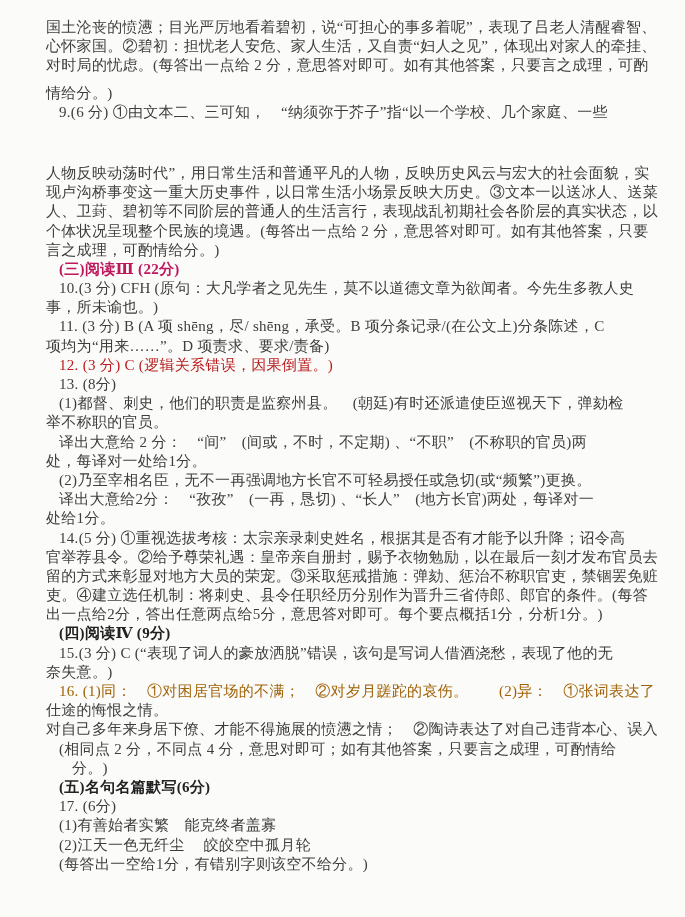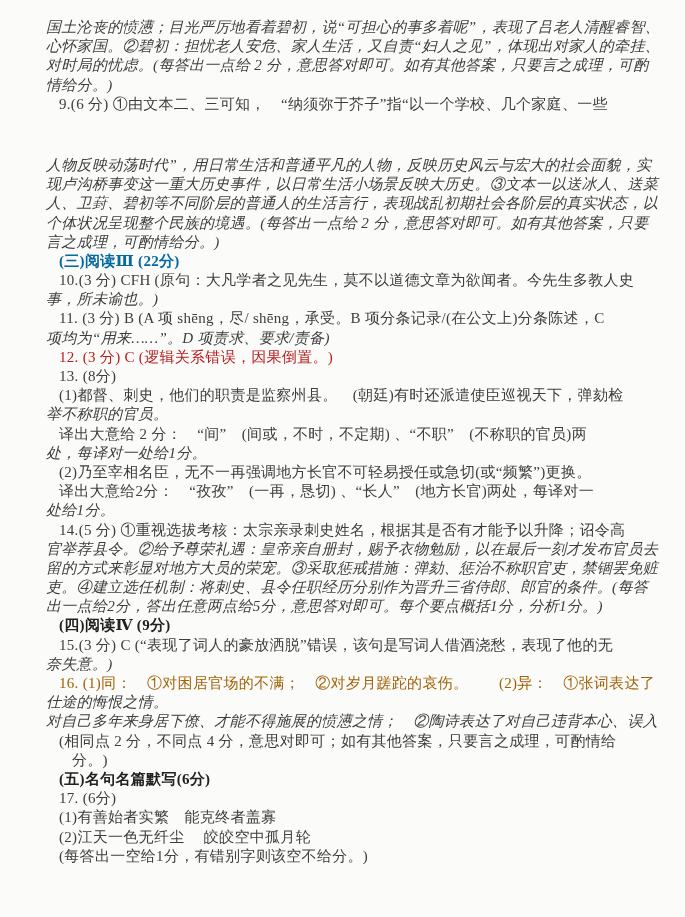--- a/index.html
+++ b/index.html
@@ -27,40 +27,40 @@
     height: 19.2px;
     letter-spacing: 0.3px;
     color: #3d3d3d;
     white-space: nowrap;
     overflow: visible;
   }
   .line.bold {
     font-weight: bold;
     color: #222222;
   }
-  .ind0 { padding-left: 0; font-style: italic; }
+  .ind0 { padding-left: 0; }
   .ind1 { padding-left: 13px; }
   .ind2 { padding-left: 26px; }
 </style>
 </head>
 <body>
 
 <div class="page" style="background: rgb(251, 251, 250);">
   <div class="sheet">
       <div class="line ind0" style="color: rgb(61, 61, 61);">国土沦丧的愤懑；目光严厉地看着碧初，说“可担心的事多着呢”，表现了吕老人清醒睿智、</div>
       <div class="line ind0" style="color: rgb(61, 61, 61);">心怀家国。②碧初：担忧老人安危、家人生活，又自责“妇人之见”，体现出对家人的牵挂、</div>
       <div class="line ind0" style="color: rgb(61, 61, 61);">对时局的忧虑。(每答出一点给 2 分，意思答对即可。如有其他答案，只要言之成理，可酌</div>
-      <div class="line ind0" style="color: rgb(61, 61, 61);">情给分。)</div>
+      <div class="line ind0" style="color: rgb(61, 61, 61); margin-top: 8px;">情给分。)</div>
       <div class="line ind1" style="color: rgb(61, 61, 61);">9.(6 分) ①由文本二、三可知，　“纳须弥于芥子”指“以一个学校、几个家庭、一些</div>
       <div class="line ind0" style="color: rgb(61, 61, 61); margin-top: 42px;">人物反映动荡时代”，用日常生活和普通平凡的人物，反映历史风云与宏大的社会面貌，实</div>
       <div class="line ind0" style="color: rgb(61, 61, 61);">现卢沟桥事变这一重大历史事件，以日常生活小场景反映大历史。③文本一以送冰人、送菜</div>
       <div class="line ind0" style="color: rgb(61, 61, 61);">人、卫葑、碧初等不同阶层的普通人的生活言行，表现战乱初期社会各阶层的真实状态，以</div>
       <div class="line ind0" style="color: rgb(61, 61, 61);">个体状况呈现整个民族的境遇。(每答出一点给 2 分，意思答对即可。如有其他答案，只要</div>
       <div class="line ind0" style="color: rgb(61, 61, 61);">言之成理，可酌情给分。)</div>
-      <div class="line ind1 bold" style="color: #0369a1;">(三)阅读Ⅲ (22分)</div>
+      <div class="line ind1 bold" style="color: #be185d;">(三)阅读Ⅲ (22分)</div>
       <div class="line ind1" style="color: rgb(61, 61, 61);">10.(3 分) CFH (原句：大凡学者之见先生，莫不以道德文章为欲闻者。今先生多教人史</div>
       <div class="line ind0" style="color: rgb(61, 61, 61);">事，所未谕也。)</div>
       <div class="line ind1" style="color: rgb(61, 61, 61);">11. (3 分) B (A 项 shēng，尽/ shēng，承受。B 项分条记录/(在公文上)分条陈述，C</div>
       <div class="line ind0" style="color: rgb(61, 61, 61);">项均为“用来……”。D 项责求、要求/责备)</div>
       <div class="line ind1" style="color: #b91c1c;">12. (3 分) C (逻辑关系错误，因果倒置。)</div>
       <div class="line ind1" style="color: rgb(61, 61, 61);">13. (8分)</div>
       <div class="line ind1" style="color: rgb(61, 61, 61);">(1)都督、刺史，他们的职责是监察州县。　(朝廷)有时还派遣使臣巡视天下，弹劾检</div>
       <div class="line ind0" style="color: rgb(61, 61, 61);">举不称职的官员。</div>
       <div class="line ind1" style="color: rgb(61, 61, 61);">译出大意给 2 分：　“间”　(间或，不时，不定期) 、“不职”　(不称职的官员)两</div>
       <div class="line ind0" style="color: rgb(61, 61, 61);">处，每译对一处给1分。</div>

